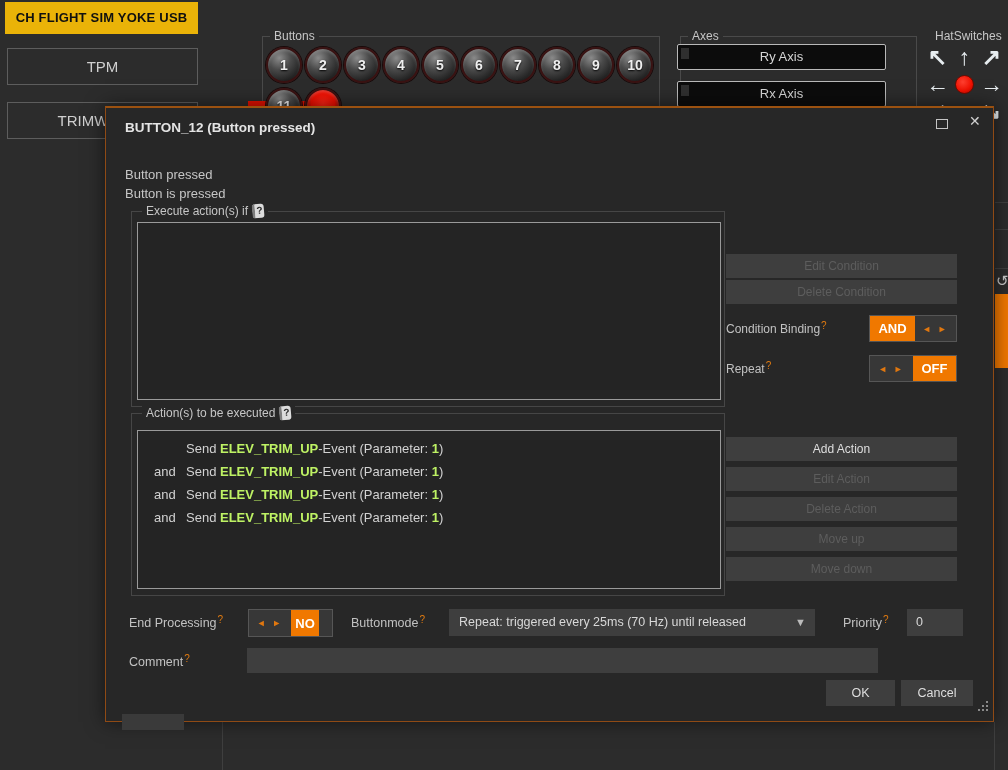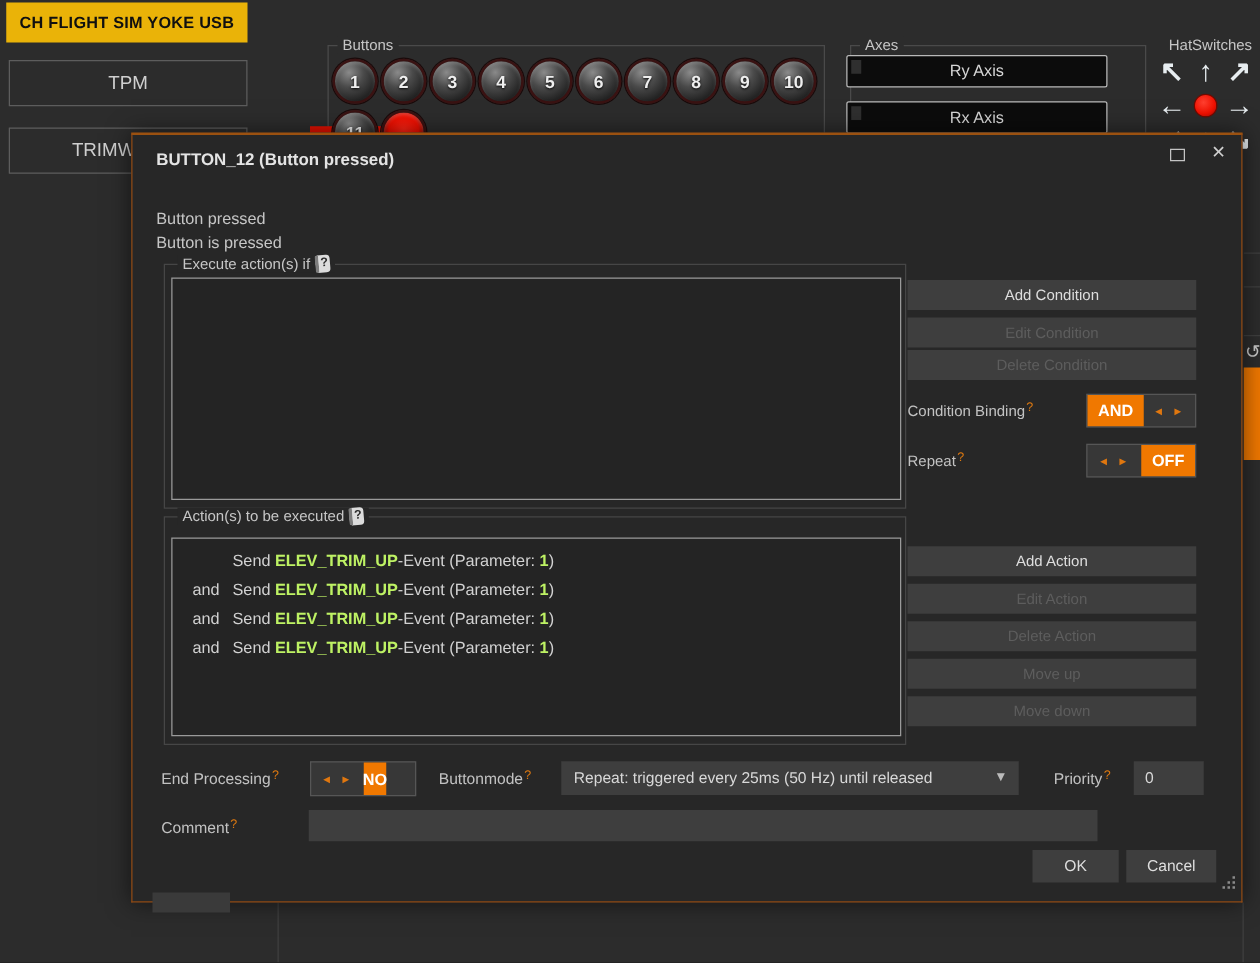--- a/index.html
+++ b/index.html
@@ -180,21 +180,20 @@
 
     <div class="abs fieldset" style="left:25px; top:103px; width:594px; height:196px;"></div>
     <div class="abs legend" style="left:36px; top:96px;">
       <span>Execute action(s) if</span>
       <span class="book-icon">
           <span class="book-q">?</span>
         </span>
     </div>
     <div class="abs listbox" style="left:31px; top:114px; width:584px; height:178px;"></div>
 
-    <div class="abs dlg-btn" style="left:620px; top:116px;">Add Condition</div>
     <div class="abs dlg-btn disabled" style="left:620px; top:146px;">Edit Condition</div>
     <div class="abs dlg-btn disabled" style="left:620px; top:160px;margin-top:12px;">Delete Condition</div>
 
     <div class="abs lbl" style="left:620px; top:214px;">
       <span>Condition Binding</span><span class="q">?</span>
     </div>
     <div class="abs toggle" style="left:763px; top:207px; width:88px;">
       <div class="tg-orange" style="width:45px;">AND</div>
       <div class="tg-arrows" style="width:41px;">◄ ►</div>
     </div>
@@ -233,28 +232,28 @@
     <div class="abs dlg-btn disabled" style="left:620px; top:359px;">Edit Action</div>
     <div class="abs dlg-btn disabled" style="left:620px; top:389px;">Delete Action</div>
     <div class="abs dlg-btn disabled" style="left:620px; top:449px;">Move down</div>
     <div class="abs dlg-btn disabled" style="left:620px; top:419px;">Move up</div>
 
     <div class="abs lbl" style="left:23px; top:508px; font-size:12.5px;">
       <span>End Processing</span><span class="q">?</span>
     </div>
     <div class="abs toggle" style="left:142px; top:501px; width:85px; height:28px;">
       <div class="tg-arrows" style="width:42px;">◄ ►</div>
-      <div class="tg-orange" style="width:18px;">NO</div>
+      <div class="tg-orange" style="width:28px;">NO</div>
     </div>
 
     <div class="abs lbl" style="left:245px; top:508px; font-size:12.5px;">
       <span>Buttonmode</span><span class="q">?</span>
     </div>
     <div class="abs field dropdown" style="left:343px; top:501px; width:366px; height:27px;">
-      <span>Repeat: triggered every 25ms (50 Hz) until released</span>
+      <span>Repeat: triggered every 25ms (70 Hz) until released</span>
       <span class="dd-caret">▼</span>
     </div>
 
     <div class="abs lbl" style="left:737px; top:508px; font-size:12.5px;">
       <span>Priority</span><span class="q">?</span>
     </div>
     <div class="abs field" style="left:801px; top:501px; width:56px; height:27px; line-height:27px; padding-left:9px;">0</div>
 
     <div class="abs lbl" style="left:23px; top:547px; font-size:12.5px;">
       <span>Comment</span><span class="q">?</span>

